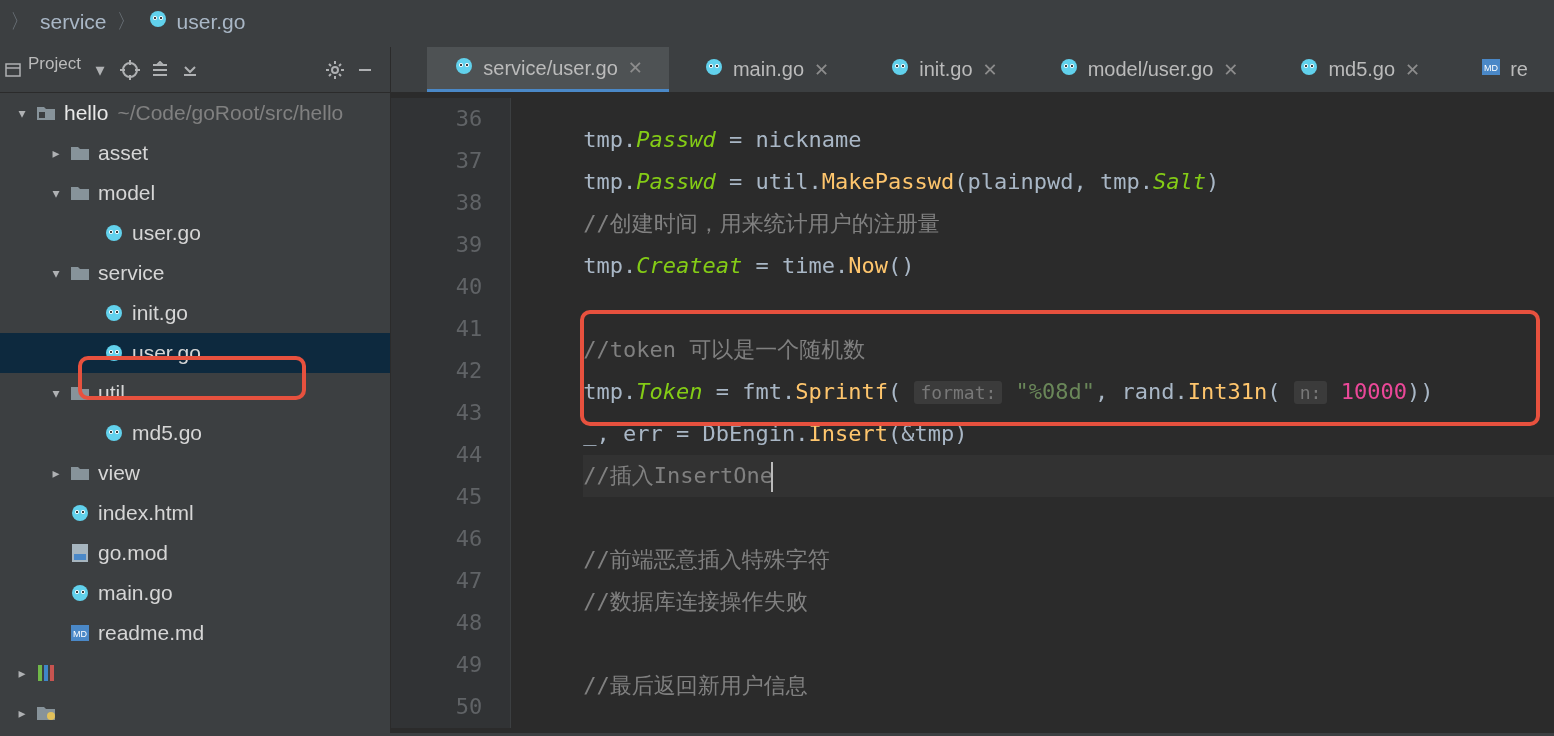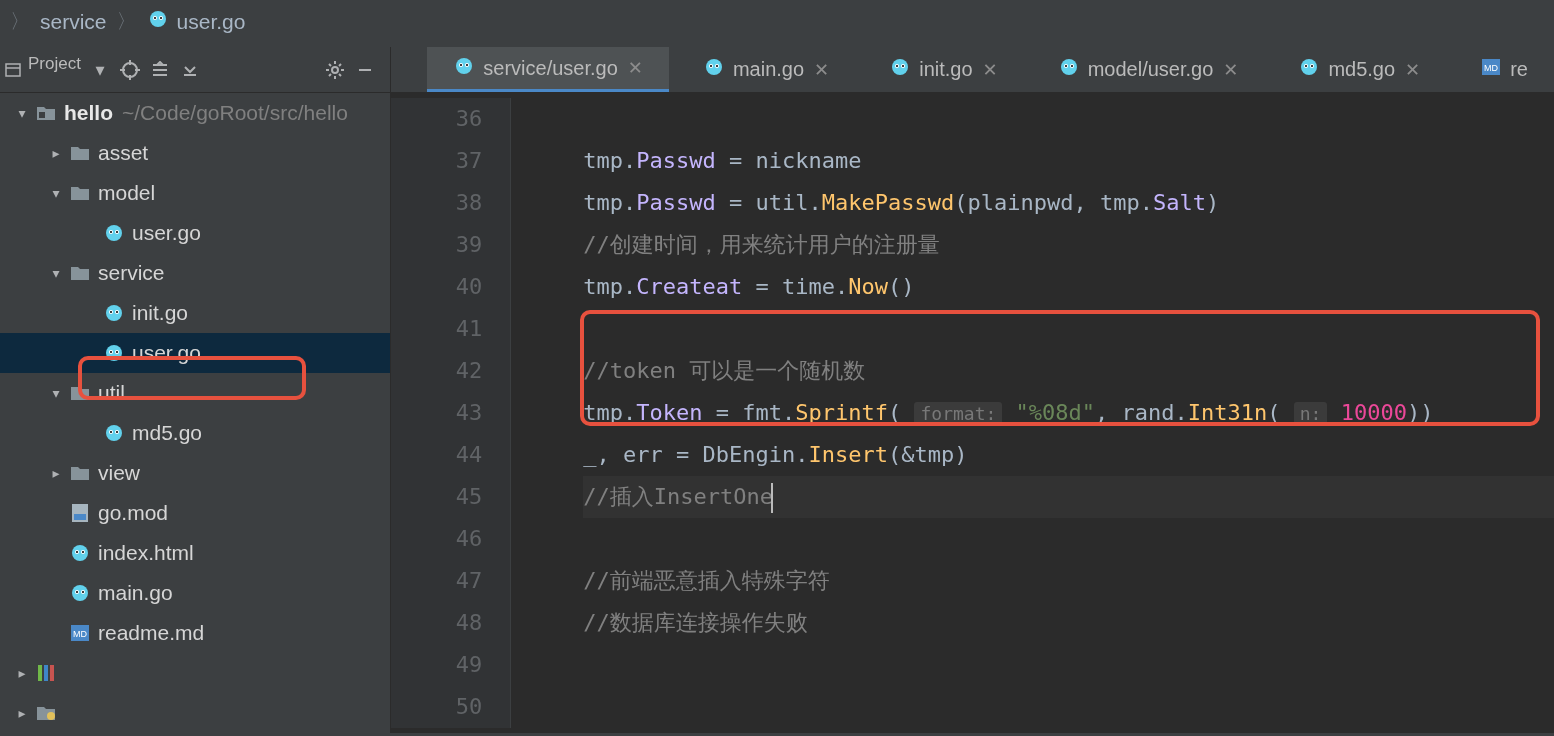--- a/index.html
+++ b/index.html
@@ -66,21 +66,21 @@
     display: flex;
     align-items: center;
     height: 40px;
     white-space: nowrap;
     padding-left: 12px;
   }
   .tree-row.selected { background: #0D293E; }
   .tree-row .arrow { width: 20px; color: #AFB1B3; font-size: 14px; text-align: center; }
   .tree-row .arrow.none { visibility: hidden; }
   .tree-row .name { color: #D6D6D6; }
-  .tree-row .name.bold { font-weight: 700; color: #E8E8E8; }
+  .tree-row .name.bold { font-weight: 400; color: #E8E8E8; }
   .tree-row .subpath { color: #808080; margin-left: 9px; }
   .file-ico { width: 28px; display: inline-flex; justify-content: center; margin-right: 4px; }
 
   
   .editor-area { flex: 1; display: flex; flex-direction: column; background: #2B2B2B; }
   .tabs {
     display: flex;
     align-items: center;
     height: 46px;
     background: #3C3F41;
@@ -137,21 +137,21 @@
     position: relative;
   }
   .code .row { height: 42px; white-space: pre; }
   .code .row.hl { background: #323232; }
 
   .c-kw { color: #CC7832; }
   .c-str { color: #6A8759; }
   .c-func { color: #FFC66D; }
   .c-cmt { color: #808080; }
   .c-num { color: #ec4899; }
-  .c-id { color: #c4b5fd; }
+  .c-id { color: #84cc16; font-style: italic; }
   .c-hint { background:#3B3B3B; color:#787878; padding:1px 6px; border-radius:3px; font-size:18px; }
 
   .red-box {
     position: absolute;
     border: 4px solid #E7513E;
     border-radius: 10px;
     pointer-events: none;
   }
   .caret-line {
     display:inline-block;width:2px;height:30px;background:#BBBBBB;vertical-align:middle;margin-left:-2px;
@@ -338,39 +338,39 @@
           <span class="file-ico">
             <svg width="20" height="16" viewBox="0 0 20 16">
               <path d="M1 2h7l2 2h9v11H1z" fill="#87939A"></path>
             </svg>
           </span>
           <span class="name">view</span>
         </div>
         <div class="tree-row" style="padding-left: 46px;">
           <span class="arrow none"></span>
           <span class="file-ico">
+            <svg width="20" height="20" viewBox="0 0 20 20">
+              <circle cx="10" cy="10" r="8" fill="#61D1EC"></circle>
+              <circle cx="7" cy="9" r="2" fill="#fff"></circle>
+              <circle cx="13" cy="9" r="2" fill="#fff"></circle>
+              <circle cx="7" cy="9" r="1" fill="#000"></circle>
+              <circle cx="13" cy="9" r="1" fill="#000"></circle>
+            </svg>
+          </span>
+          <span class="name">index.html</span>
+        </div>
+        <div class="tree-row" style="padding-left: 46px;">
+          <span class="arrow none"></span>
+          <span class="file-ico">
             <svg width="18" height="20" viewBox="0 0 18 20">
               <rect x="1" y="1" width="16" height="18" fill="#A6B5BF"></rect>
               <rect x="3" y="11" width="12" height="6" fill="#4A88C7"></rect>
             </svg>
           </span>
           <span class="name">go.mod</span>
-        </div>
-        <div class="tree-row" style="padding-left: 46px;">
-          <span class="arrow none"></span>
-          <span class="file-ico">
-            <svg width="20" height="20" viewBox="0 0 20 20">
-              <circle cx="10" cy="10" r="8" fill="#61D1EC"></circle>
-              <circle cx="7" cy="9" r="2" fill="#fff"></circle>
-              <circle cx="13" cy="9" r="2" fill="#fff"></circle>
-              <circle cx="7" cy="9" r="1" fill="#000"></circle>
-              <circle cx="13" cy="9" r="1" fill="#000"></circle>
-            </svg>
-          </span>
-          <span class="name">index.html</span>
         </div>
         <div class="tree-row" style="padding-left: 46px;">
           <span class="arrow none"></span>
           <span class="file-ico">
             <svg width="20" height="20" viewBox="0 0 20 20">
               <circle cx="10" cy="10" r="8" fill="#61D1EC"></circle>
               <circle cx="7" cy="9" r="2" fill="#fff"></circle>
               <circle cx="13" cy="9" r="2" fill="#fff"></circle>
               <circle cx="7" cy="9" r="1" fill="#000"></circle>
               <circle cx="13" cy="9" r="1" fill="#000"></circle>
@@ -512,19 +512,20 @@
           <div class="row">tmp.<span class="c-id">Createat</span> = time.<span class="c-func">Now</span>()</div>
           <div class="row">&nbsp;</div>
           <div class="row"><span class="c-cmt">//token 可以是一个随机数</span></div>
           <div class="row">tmp.<span class="c-id">Token</span> = fmt.<span class="c-func">Sprintf</span>( <span class="c-hint">format:</span> <span class="c-str">"%08d"</span>, rand.<span class="c-func">Int31n</span>( <span class="c-hint">n:</span> <span class="c-num">10000</span>))</div>
           <div class="row">_, err = DbEngin.<span class="c-func">Insert</span>(&amp;tmp)</div>
           <div class="row hl"><span class="c-cmt">//插入InsertOne</span><span class="caret-line"></span></div>
           <div class="row">&nbsp;</div>
           <div class="row"><span class="c-cmt">//前端恶意插入特殊字符</span></div>
           <div class="row"><span class="c-cmt">//数据库连接操作失败</span></div>
           <div class="row">&nbsp;</div>
+          <div class="row"><span class="c-cmt">//最后返回新用户信息</span></div>
         </div>
     </div>
   </div>
 </div>
 
 <div class="red-box" id="pill1" style="top: 356px; left: 78px; width: 228px; height: 44px;"></div>
 <div class="red-box" id="pill2" style="top: 310px; left: 580px; width: 960px; height: 116px;"></div>
 
 </body></html>

